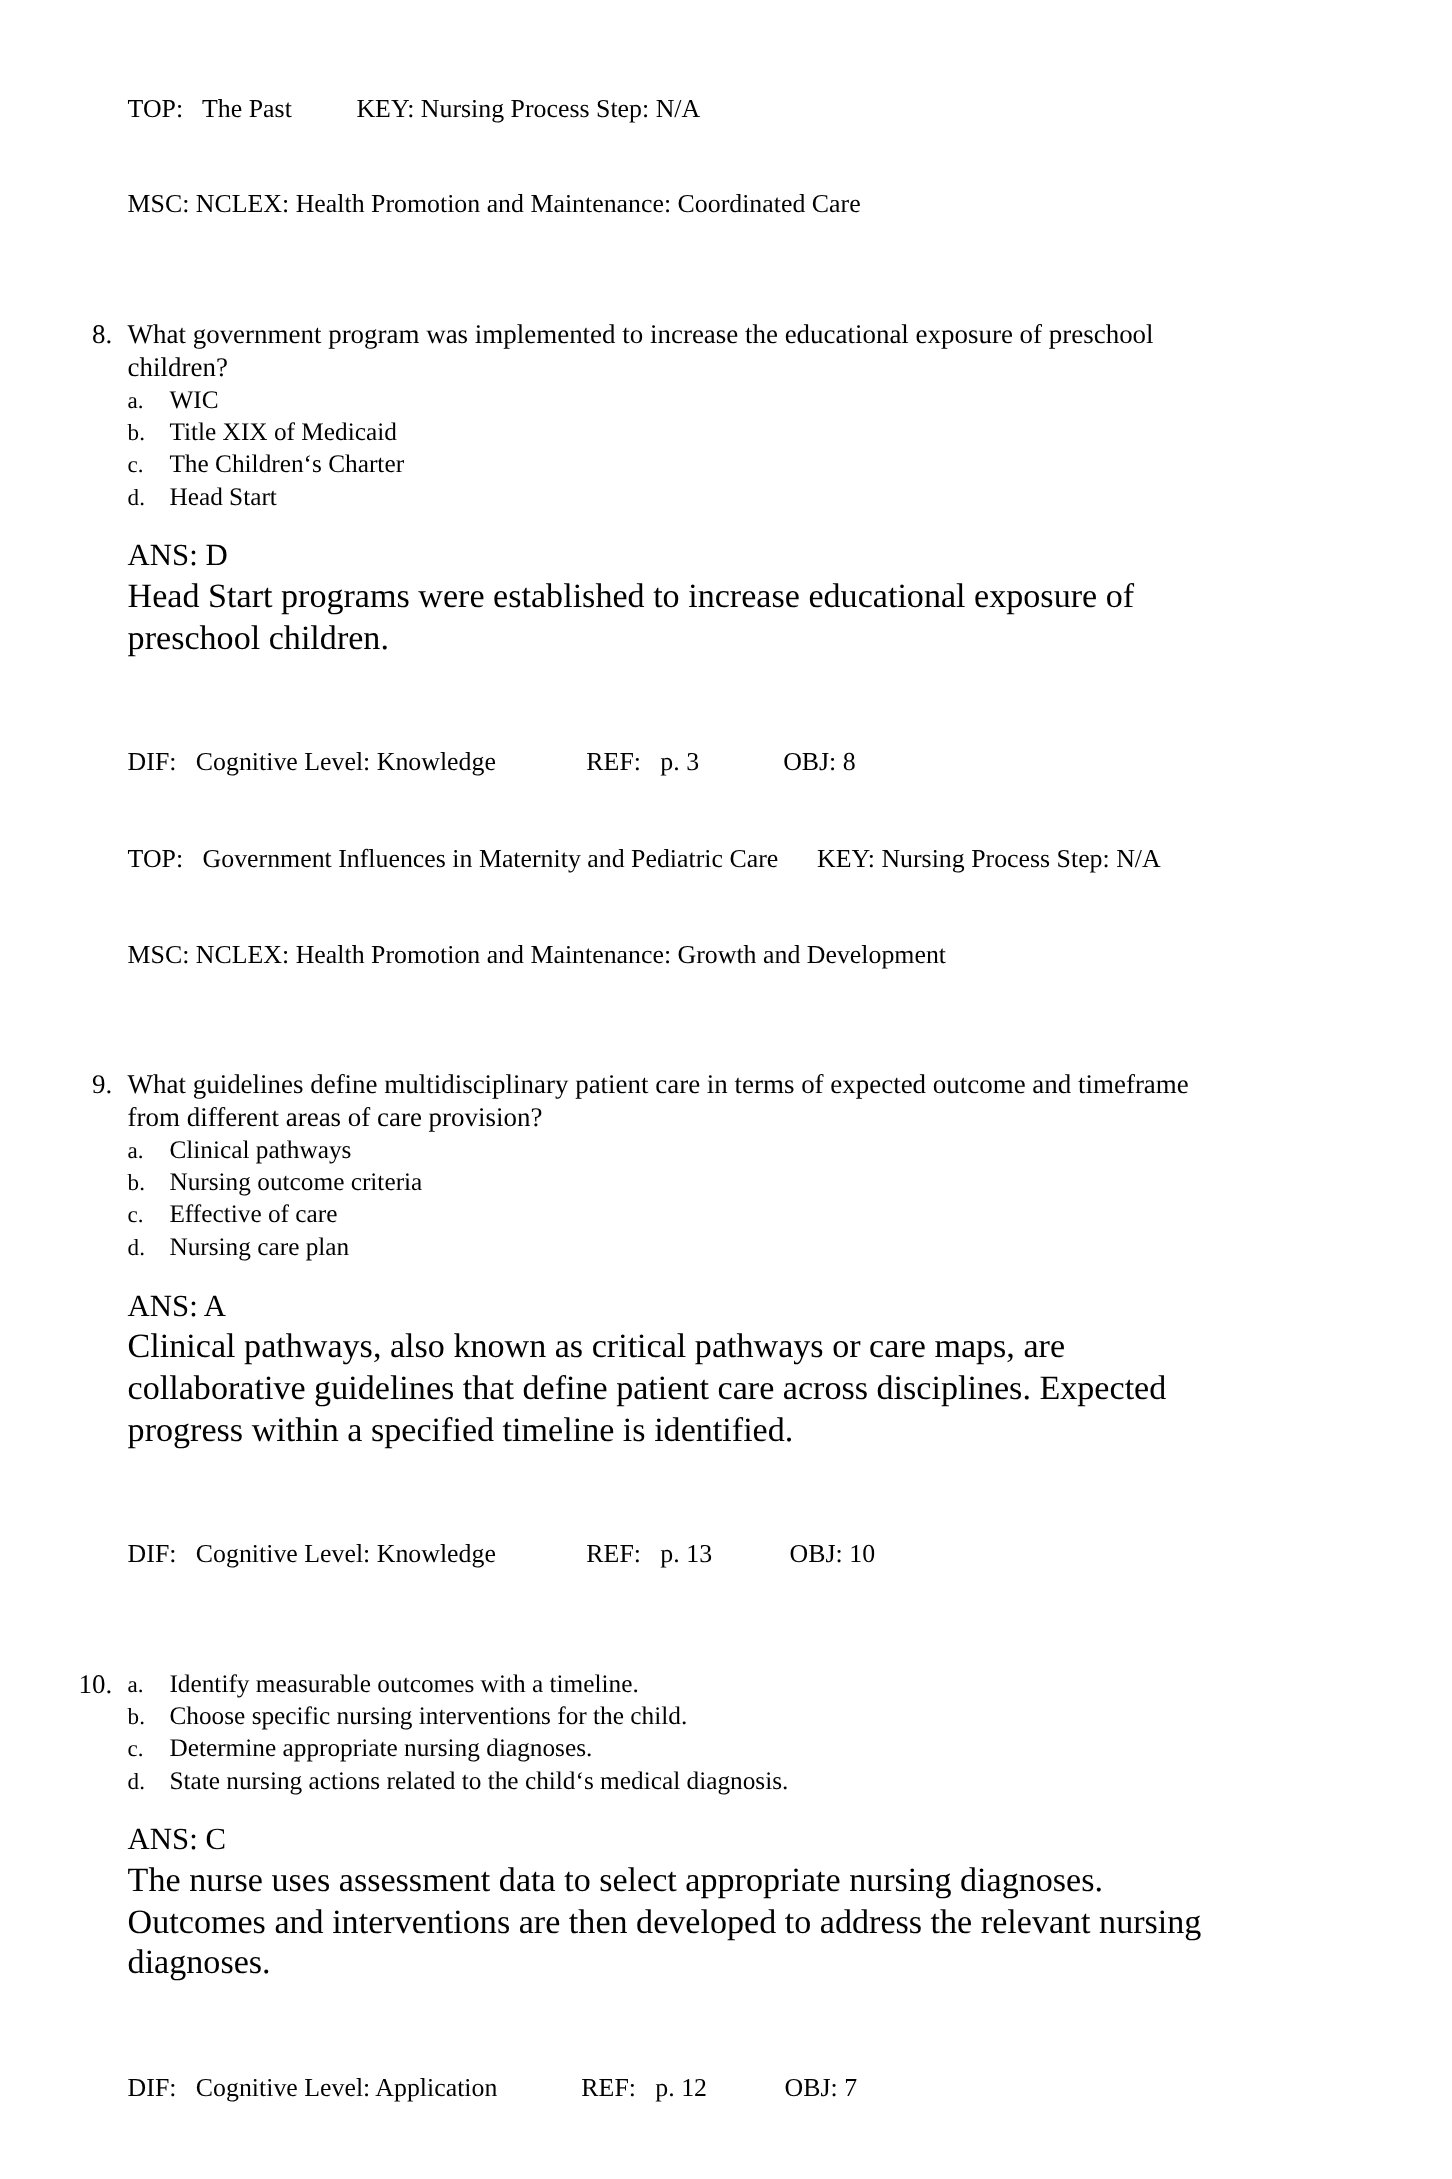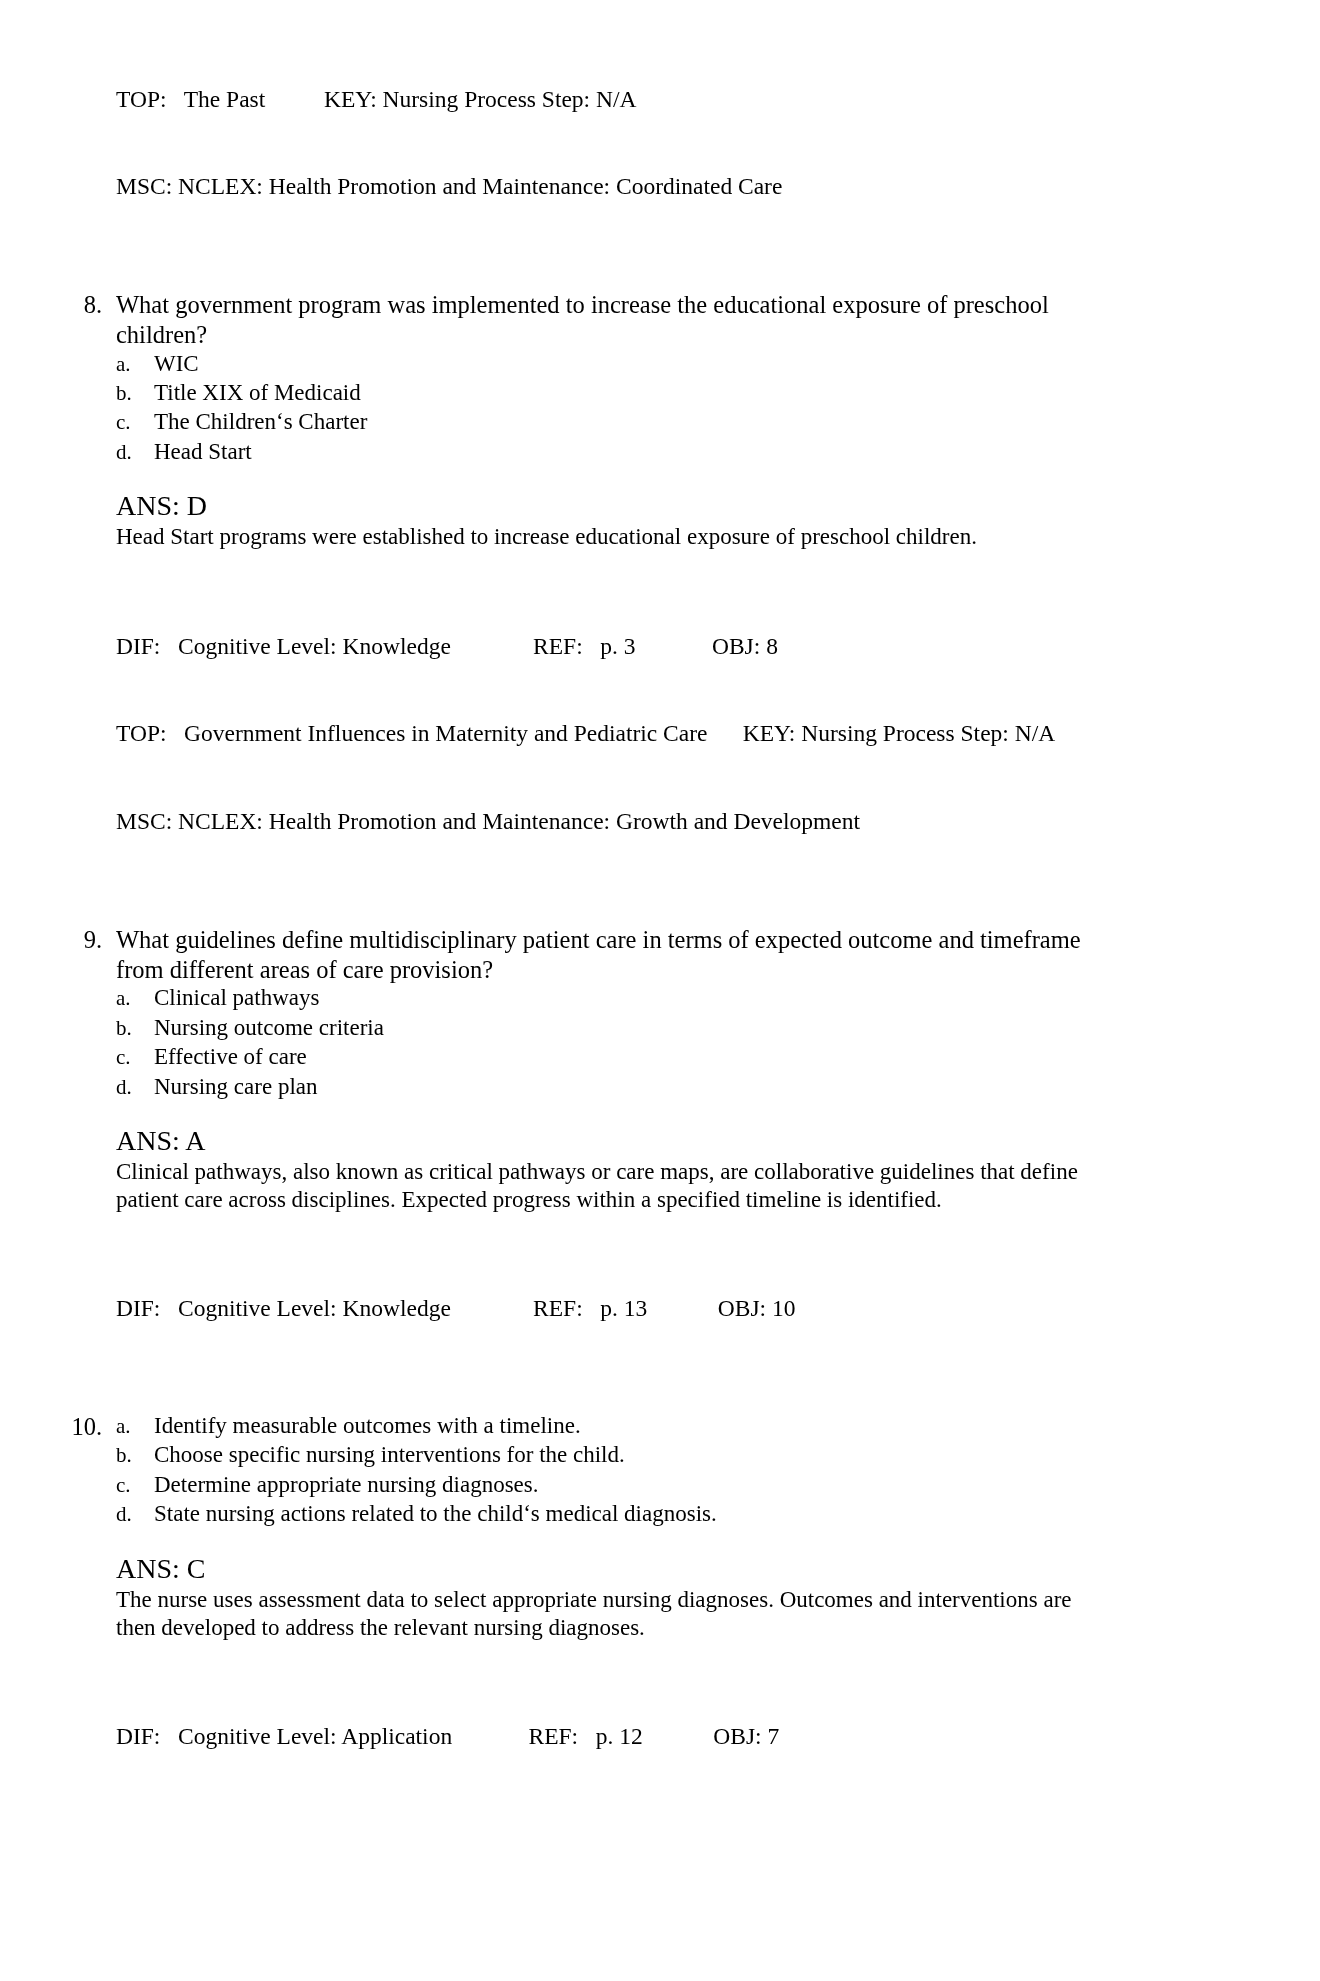--- a/index.html
+++ b/index.html
@@ -89,21 +89,21 @@
   }
 
   
   .ans-label {
     margin: 0;
     font-size: 28px;
     line-height: 1.215;
   }
   .rationale {
     margin: 0;
-    font-size: 23px;
+    font-size: 31px;
     line-height: 1.215;
     text-align: left;
   }
   .gap-md { height: 22px; }
   .gap-lg { height: 30px; }
 
   .indent-body { padding-left: 56px; }
 </style>
 </head>
 <body>

